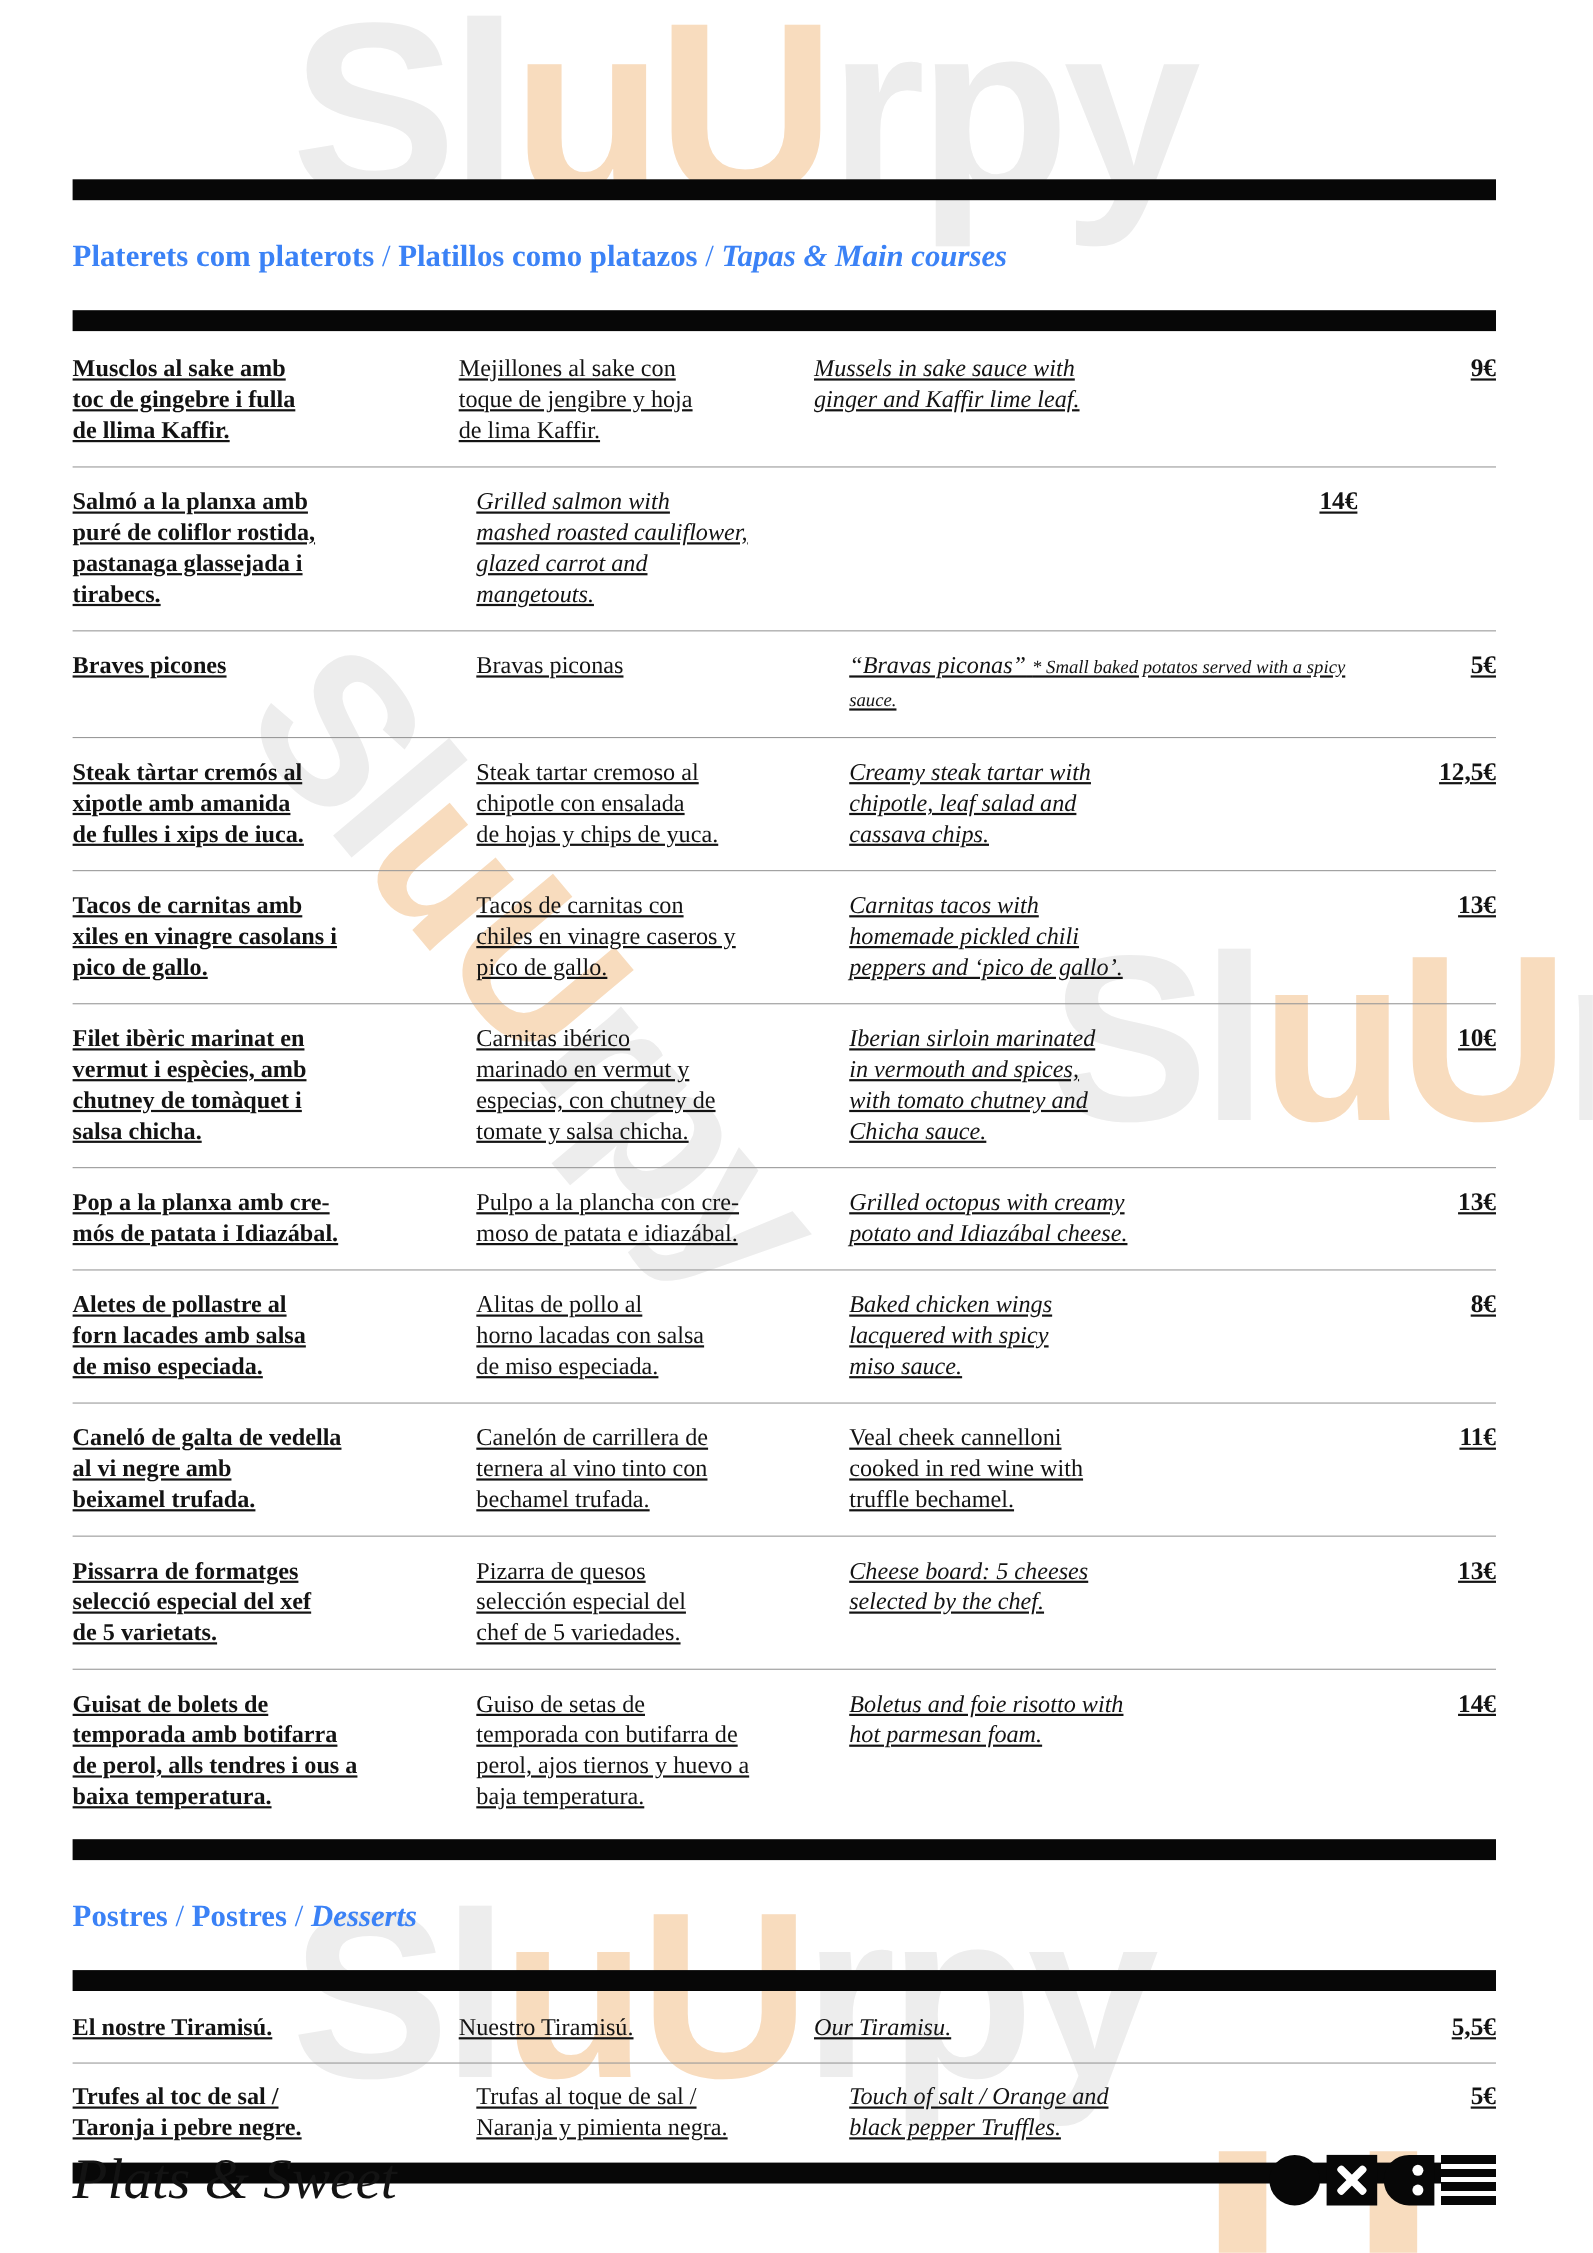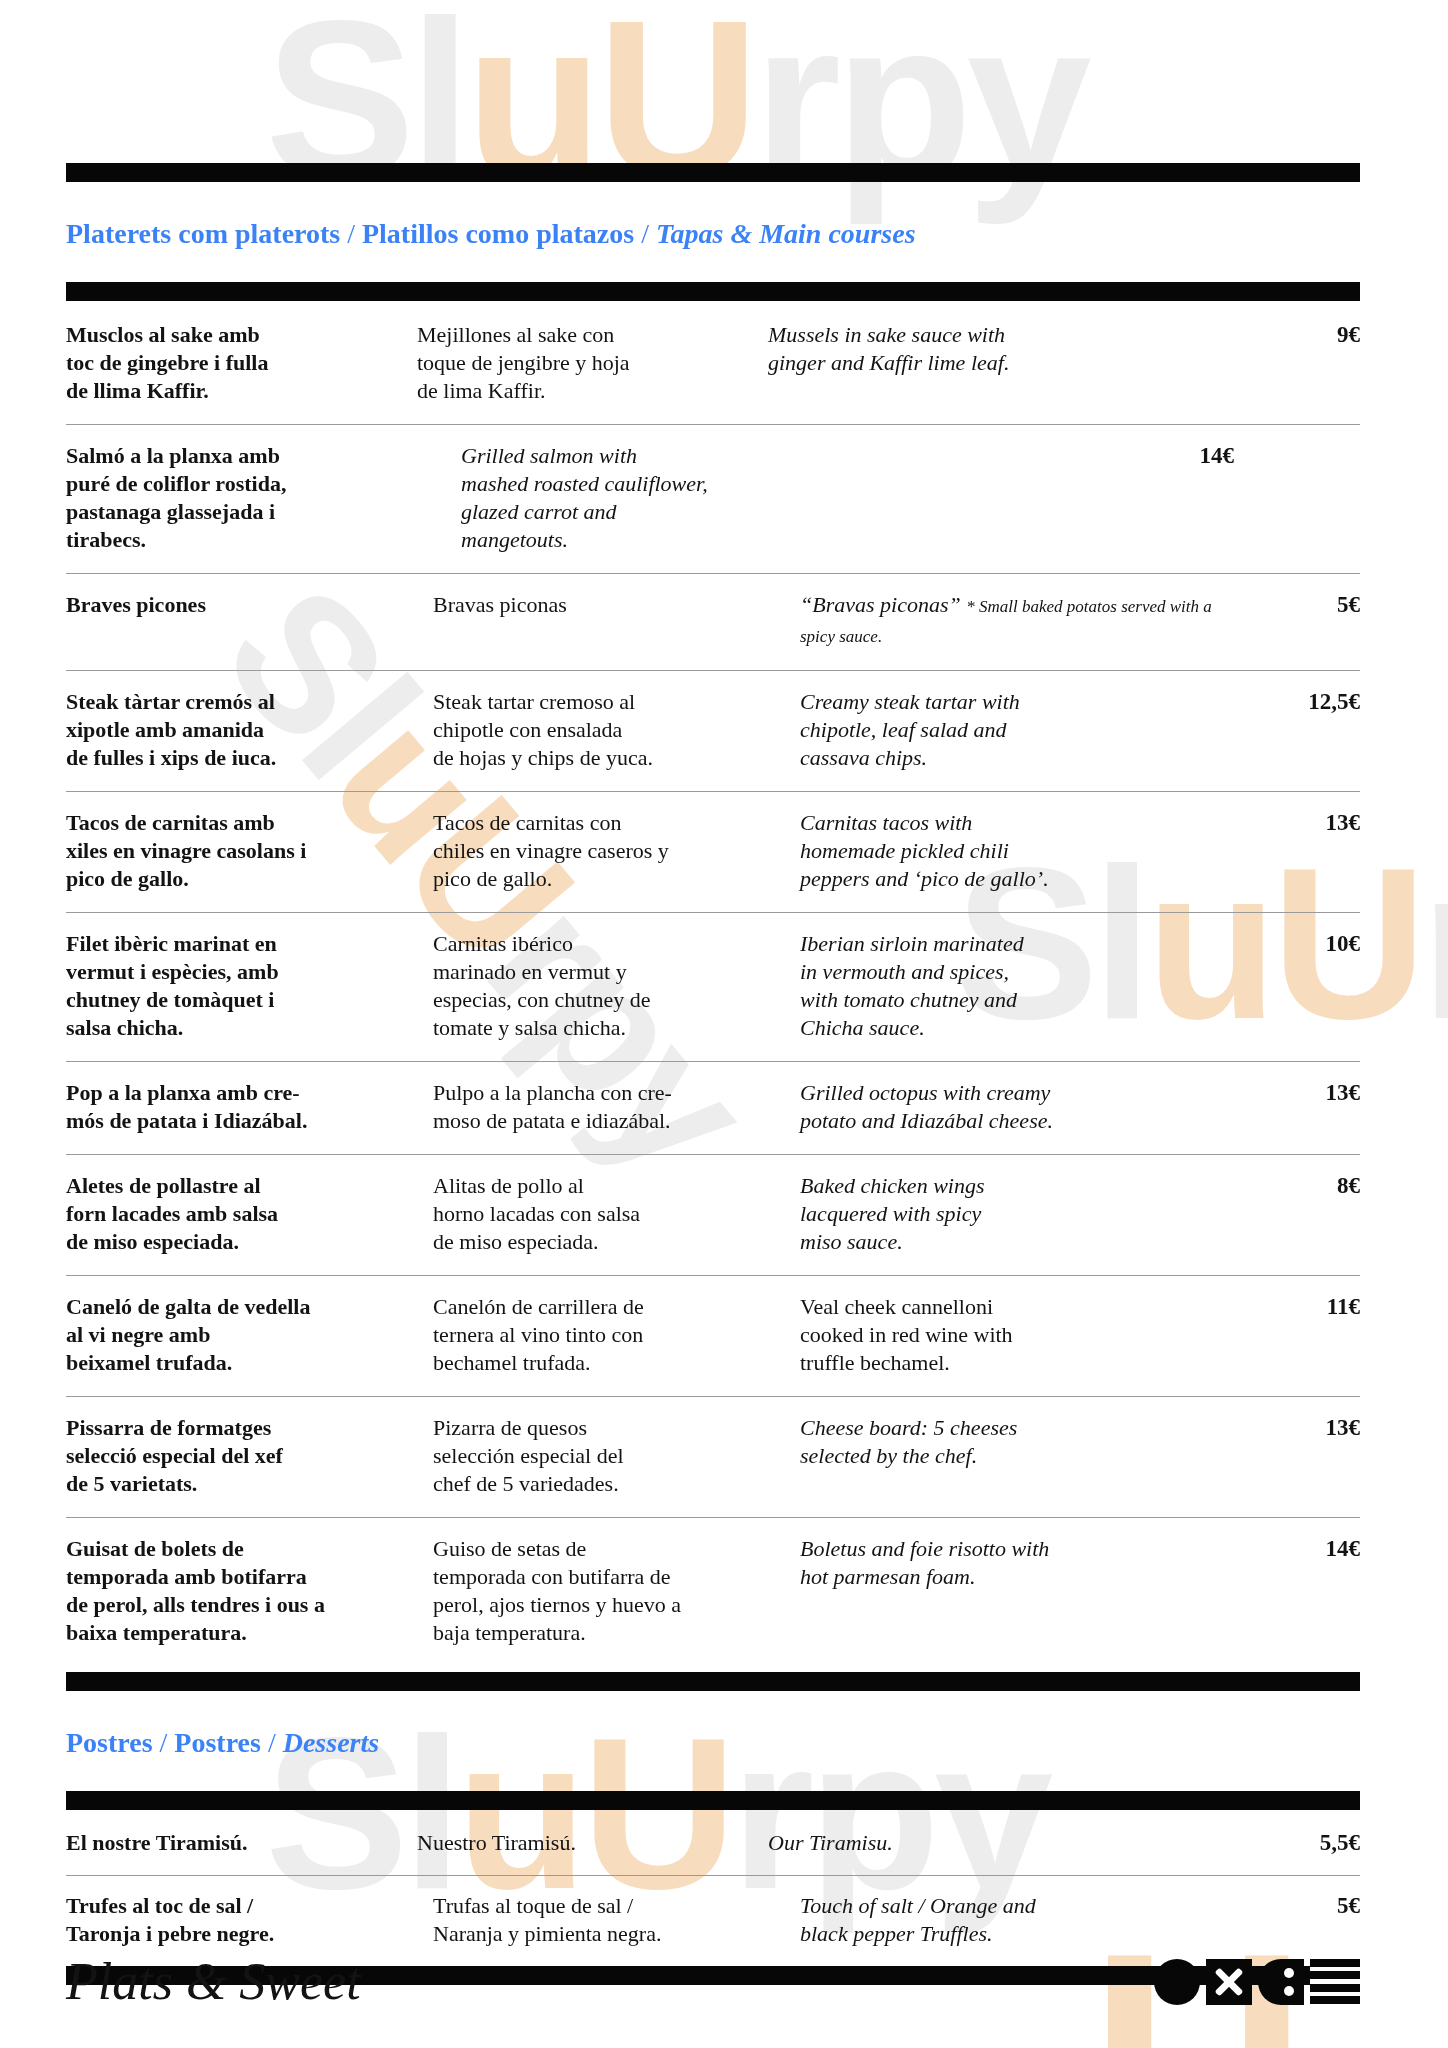--- a/index.html
+++ b/index.html
@@ -22,29 +22,29 @@
   
   .page{position:absolute;z-index:1;left:66px;right:88px;top:0;}
   .bar{height:19px;background:#070707;}
   .bar-top{margin-top:163px;}
   .section-title{
     font-size:28px;line-height:44px;margin:30px 0 26px 0;color:#3b82f6;
   }
   .section-title .t-ca{font-weight:bold;}
   .section-title .t-en{font-style:italic;}
   .section-title .sep{font-weight:normal;font-style:normal;}
-  .rows{margin-top:3px;}
+  .rows{margin-top:3px;text-decoration:underline;}
   .row{
     display:grid;grid-template-columns:351px 323px 1fr 110px;
     padding:17px 0 19px 0;align-items:start;
   }
   .row + .row{border-top:1px solid #9a9a9a;gap:16px;}
   .cell{font-size:22px;line-height:28px;white-space:pre-line;}
   .ca{font-weight:bold;}
-  .en{font-style:italic;margin-left:28px;}
+  .en{font-style:italic;}
   .en.roman{font-style:normal;}
   .price{font-weight:bold;text-align:right;font-size:23px;}
   .note{font-size:17px;font-style:italic;white-space:normal;}
   .bar-endmains{margin-top:6px;}
   .bar-desserts-top{margin-top:0;}
   .desserts .row{padding:16px 0 18px 0;}
   
   .footer{
     position:absolute;z-index:1;left:66px;right:88px;top:1952px;
     display:flex;justify-content:space-between;align-items:center;gap:33px;

